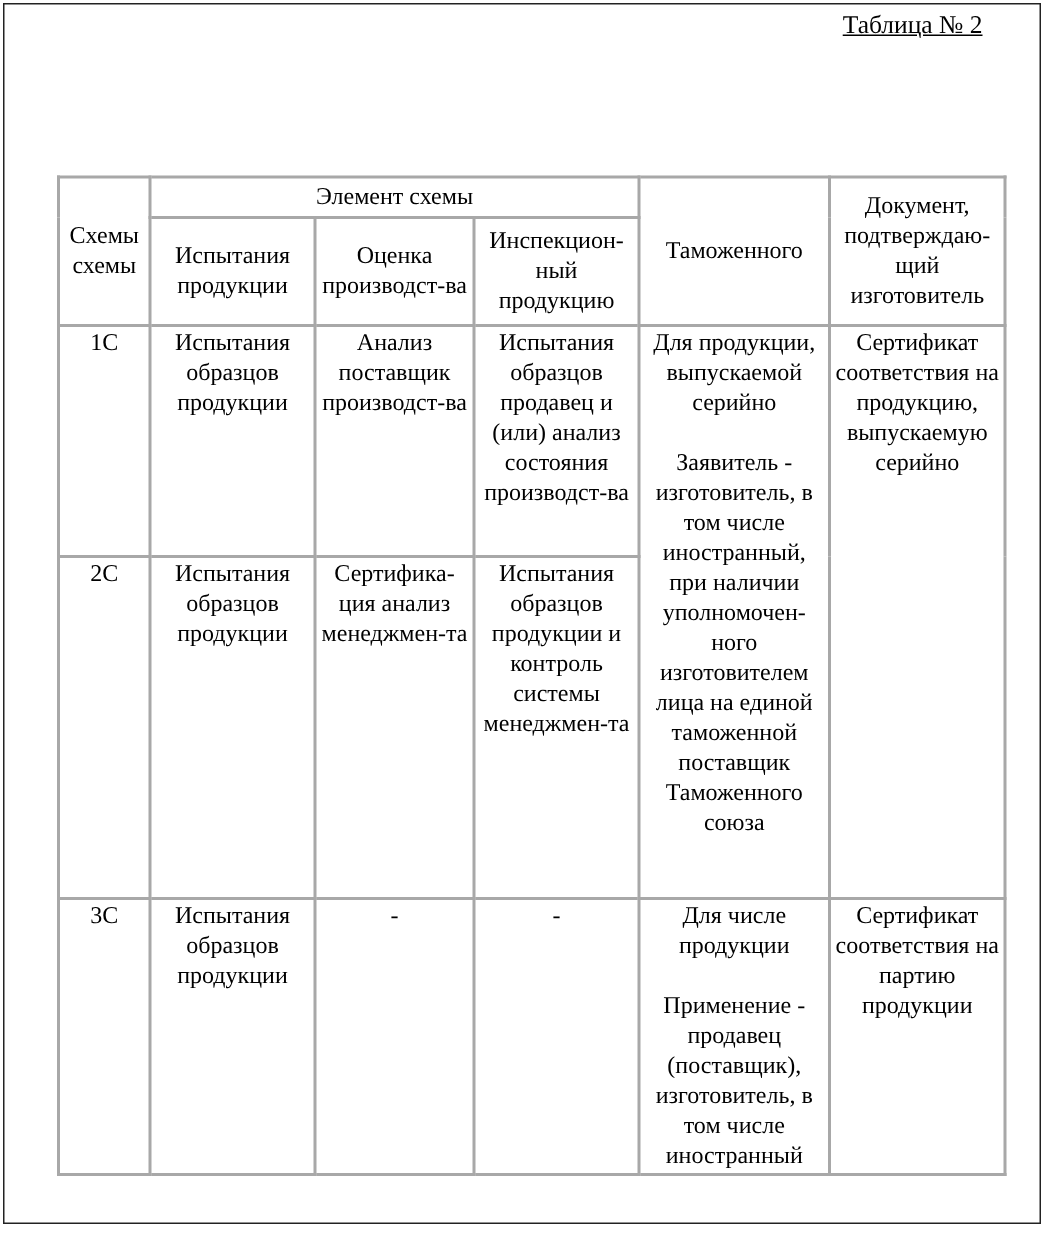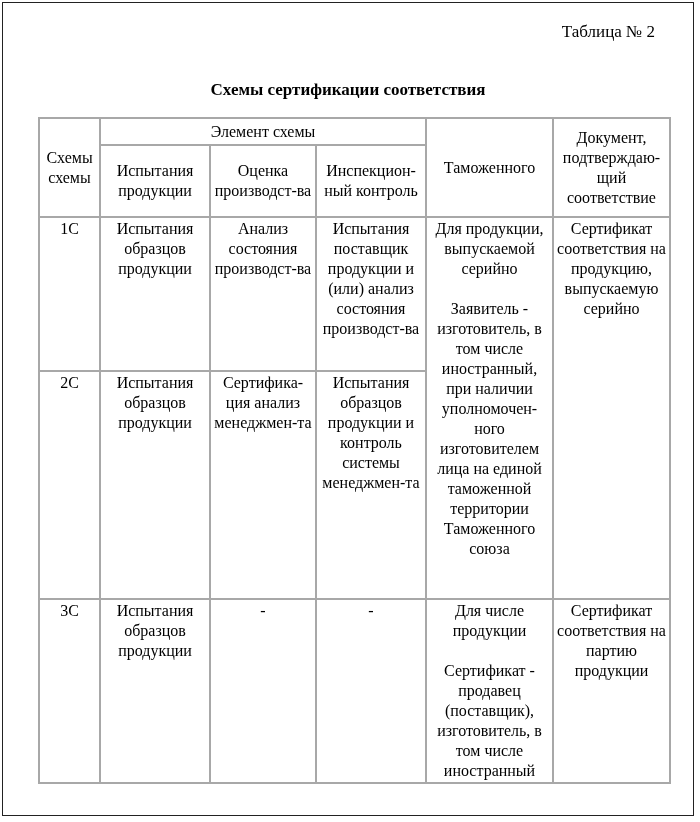--- a/index.html
+++ b/index.html
@@ -1,82 +1,81 @@
 <!DOCTYPE html>
 <html><head>
 <meta charset="utf-8">
 <style>
   html, body { margin:0; padding:0; background:#ffffff; }
   body { width:700px; height:822px; position:relative; overflow:hidden;
          font-family:"Liberation Serif", "DejaVu Serif", serif; color:#000; }
   .page { position:absolute; left:2px; top:2px; width:692px; height:814px;
           border:1.5px solid #222; box-sizing:border-box; }
-  .table-num { position:absolute; right:38px; top:19px; font-size:17px; }
+  .table-num { position:absolute; right:38px; top:4px; font-size:17px;text-decoration:underline; }
   .title { position:absolute; left:0; right:0; top:77px; text-align:center;
            font-size:17px; font-weight:bold; }
   table.doc { position:absolute; left:38px; top:117px; border-collapse:collapse;
               table-layout:fixed; font-size:16px; line-height:20px; }
   table.doc td, table.doc th { border:2px solid #a8a8a8; text-align:center;
               padding:1px 2px; font-weight:normal; vertical-align:top; }
   table.doc th { vertical-align:middle; }
   .gap { display:block; height:20px; }
 </style>
 </head>
 <body>
 
 <div class="page">
   <div class="table-num">Таблица № 2</div>
-  <div class="title">Схемы сертификации соответствия</div>
 </div>
 
 <table class="doc">
   <colgroup>
     <col style="width:61px">
       <col style="width:110px">
       <col style="width:106px">
     <col style="width:110px">
       <col style="width:127px">
       <col style="width:117px">
   </colgroup>
   <tbody>
       <tr style="height:27px">
     <th rowspan="2">Схемы схемы</th>
     <th colspan="3" style="vertical-align:top;padding-top:3px">Элемент схемы</th>
     <th rowspan="2">Таможенного</th>
-    <th rowspan="2">Документ, подтверждаю-щий соответствие</th>
+    <th rowspan="2">Документ, подтверждаю-щий изготовитель</th>
   </tr>
   <tr style="height:72px">
     <th>Испытания продукции</th>
     <th>Оценка производст-ва</th>
-    <th>Инспекцион-ный контроль</th>
+    <th>Инспекцион-ный продукцию</th>
   </tr>
   <tr style="height:154px">
     <td>1С</td>
     <td>Испытания образцов продукции</td>
-    <td>Анализ состояния производст-ва</td>
-    <td>Испытания поставщик продукции и (или) анализ состояния производст-ва</td>
+    <td>Анализ поставщик производст-ва</td>
+    <td>Испытания образцов продавец и (или) анализ состояния производст-ва</td>
     <td rowspan="2">
       <span>Для продукции, выпускаемой серийно</span>
       <span class="gap"></span>
-      <span>Заявитель - изготовитель, в том числе иностранный, при наличии уполномочен-ного изготовителем лица на единой таможенной территории Таможенного союза</span>
+      <span>Заявитель - изготовитель, в том числе иностранный, при наличии уполномочен-ного изготовителем лица на единой таможенной поставщик Таможенного союза</span>
     </td>
     <td rowspan="2">Сертификат соответствия на продукцию, выпускаемую серийно</td>
   </tr>
   <tr style="height:228px">
     <td>2С</td>
     <td>Испытания образцов продукции</td>
     <td>Сертифика-ция анализ менеджмен-та</td>
     <td>Испытания образцов продукции и контроль системы менеджмен-та</td>
   </tr>
   <tr style="height:179px">
     <td>3С</td>
     <td>Испытания образцов продукции</td>
     <td>-</td>
     <td>-</td>
     <td>
       <span>Для числе продукции</span>
       <span class="gap"></span>
-      <span>Сертификат - продавец (поставщик), изготовитель, в том числе иностранный</span>
+      <span>Применение - продавец (поставщик), изготовитель, в том числе иностранный</span>
     </td>
     <td>Сертификат соответствия на партию продукции</td>
   </tr>
 </tbody>
   </table>
 
 </body></html>

